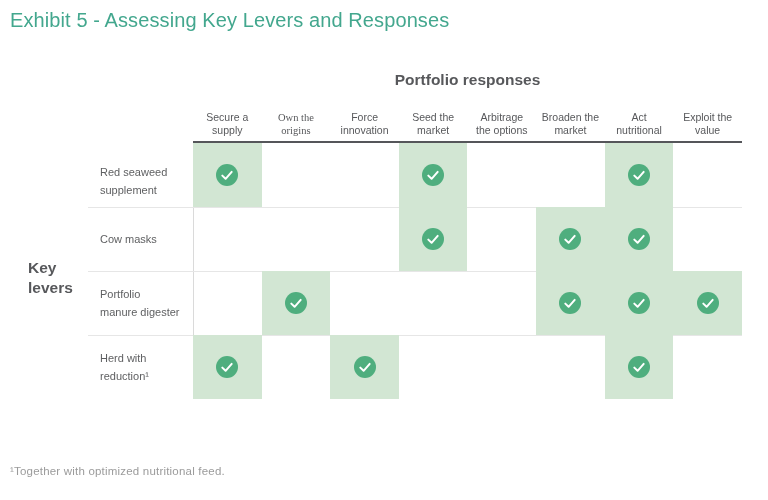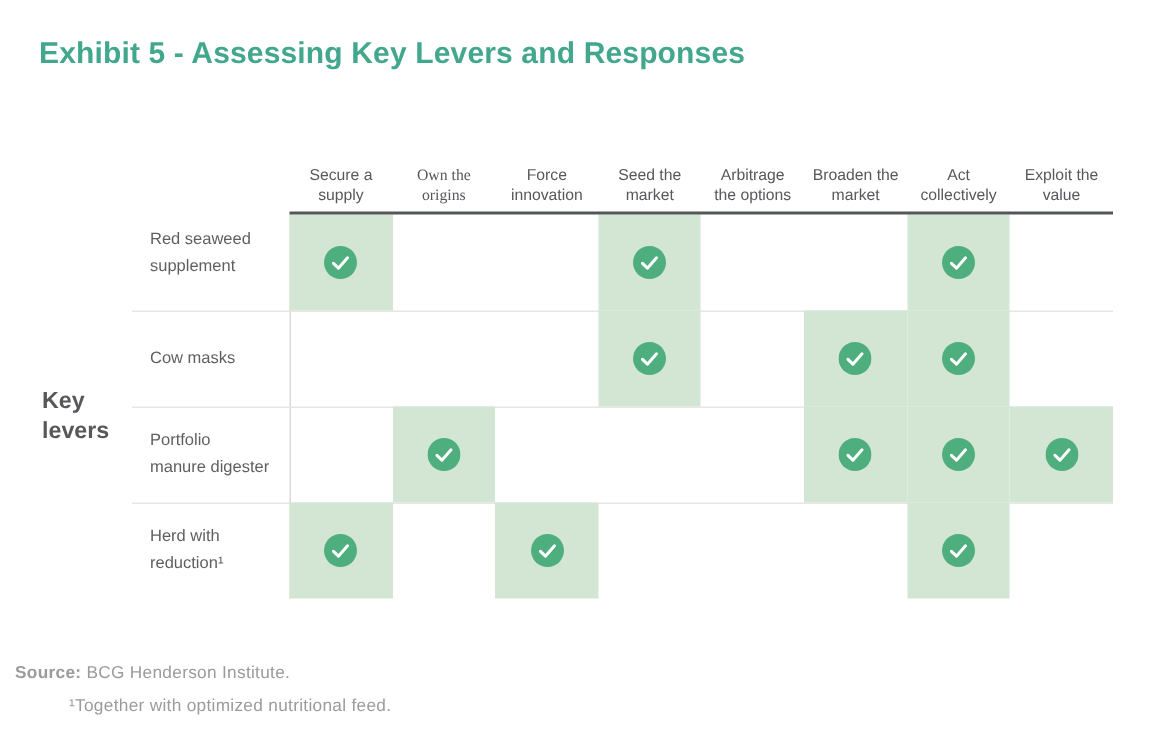--- a/index.html
+++ b/index.html
@@ -1,22 +1,22 @@
 <!DOCTYPE html>
 <html><head>
 <meta charset="utf-8">
 <style>
   html,body{margin:0;padding:0;background:#fff;}
   .canvas{
     position:relative;width:768px;height:500px;background:#ffffff;overflow:hidden;
     font-family:"Liberation Sans","DejaVu Sans",sans-serif;
   }
   .exhibit-title{
-    position:absolute;left:10px;top:9px;margin:16px;
-    font-size:20px;font-weight:700;letter-spacing:.1px;
+    position:absolute;left:10px;top:9px;margin:0;
+    font-size:20px;font-weight:400;letter-spacing:.1px;
     color:var(--accent,#43a78e);
   }
   .portfolio-label{
     position:absolute;left:193px;top:71px;width:549px;text-align:center;
     font-size:15.5px;font-weight:700;color:var(--ink,#57585b);
   }
   .key-levers{
     position:absolute;left:28px;top:258px;width:52px;
     font-size:15.5px;font-weight:700;line-height:1.3;color:var(--ink,#57585b);
   }
@@ -43,54 +43,55 @@
   .cell{
     position:absolute;width:68.6px;height:64px;background:var(--cell,#d2e6d3);
     display:flex;align-items:center;justify-content:center;z-index:2;
   }
   .check-icon{width:22px;height:22px;display:block;}
   .source-line,.footnote-line{
     position:absolute;left:10px;font-size:11.5px;letter-spacing:.2px;
     color:var(--muted,#9b9b9b);
   }
   .source-line{top:443px;}
-  .footnote-line{top:465px;margin-left:36px;}
+  .footnote-line{top:465px;}
   .source-line b{font-weight:700;}
 </style>
 </head>
 <body>
 
 <div class="canvas" style="--accent: #43a78e; --cell: #d2e6d3; --check: #4fae7e; --ink: #57585b; --muted: #9b9b9b;">
 
   <h1 class="exhibit-title">Exhibit 5 - Assessing Key Levers and Responses</h1>
 
+  <div class="portfolio-label">Portfolio responses</div>
 
   <div class="key-levers">Key levers</div>
 
   <div id="col-headers">
       <div class="col-header" style="left: 193px;">Secure a
 supply</div>
       <div class="col-header" style="left: 261.625px; font-family: Liberation Serif, serif;">Own the
 origins</div>
       <div class="col-header" style="left: 330.25px;">Force
 innovation</div>
       <div class="col-header" style="left: 398.875px;">Seed the
 market</div>
       <div class="col-header" style="left: 467.5px;">Arbitrage
 the options</div>
       <div class="col-header" style="left: 536.125px;">Broaden the
 market</div>
       <div class="col-header" style="left: 604.75px;">Act
-collectively</div>
+nutritional</div>
       <div class="col-header" style="left: 673.375px;">Exploit the
 value</div>
     </div>
 
   <div id="row-labels">
-      <div class="row-label" style="top: 169px;">Red seaweed
+      <div class="row-label" style="top: 181px;">Red seaweed
 supplement</div>
       <div class="row-label" style="top: 239px;">Cow masks</div>
       <div class="row-label" style="top: 303px;">Portfolio
 manure digester</div>
       <div class="row-label" style="top: 367px;">Herd with
 reduction¹</div>
     </div>
 
   <div class="header-underline"></div>
   <div class="matrix-left-border"></div>
@@ -174,18 +175,15 @@
         </svg>
       </div>
       <div class="cell" style="left: 604.75px; top: 335px;">
         <svg class="check-icon" viewBox="0 0 22 22">
           <circle cx="11" cy="11" r="11" fill="#4fae7e"></circle>
           <path d="M6.3 11.6 L9.6 14.8 L15.7 7.9" stroke="#ffffff" stroke-width="2" fill="none" stroke-linecap="round" stroke-linejoin="round"></path>
         </svg>
       </div>
     </div>
 
-  <div class="source-line">
-    <b>Source:</b><span> BCG Henderson Institute.</span>
-  </div>
   <div class="footnote-line">¹Together with optimized nutritional feed.</div>
 
 </div>
 
 </body></html>

